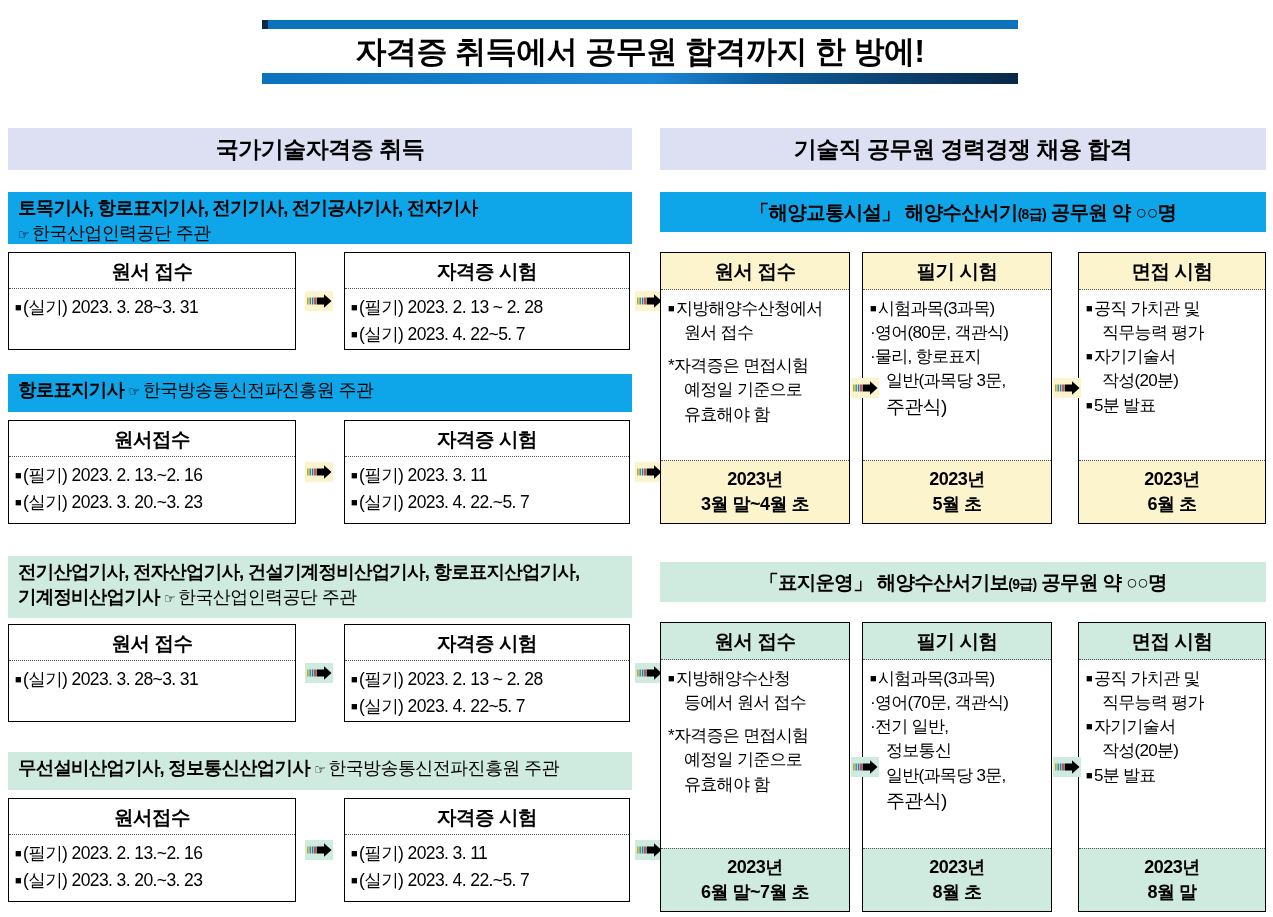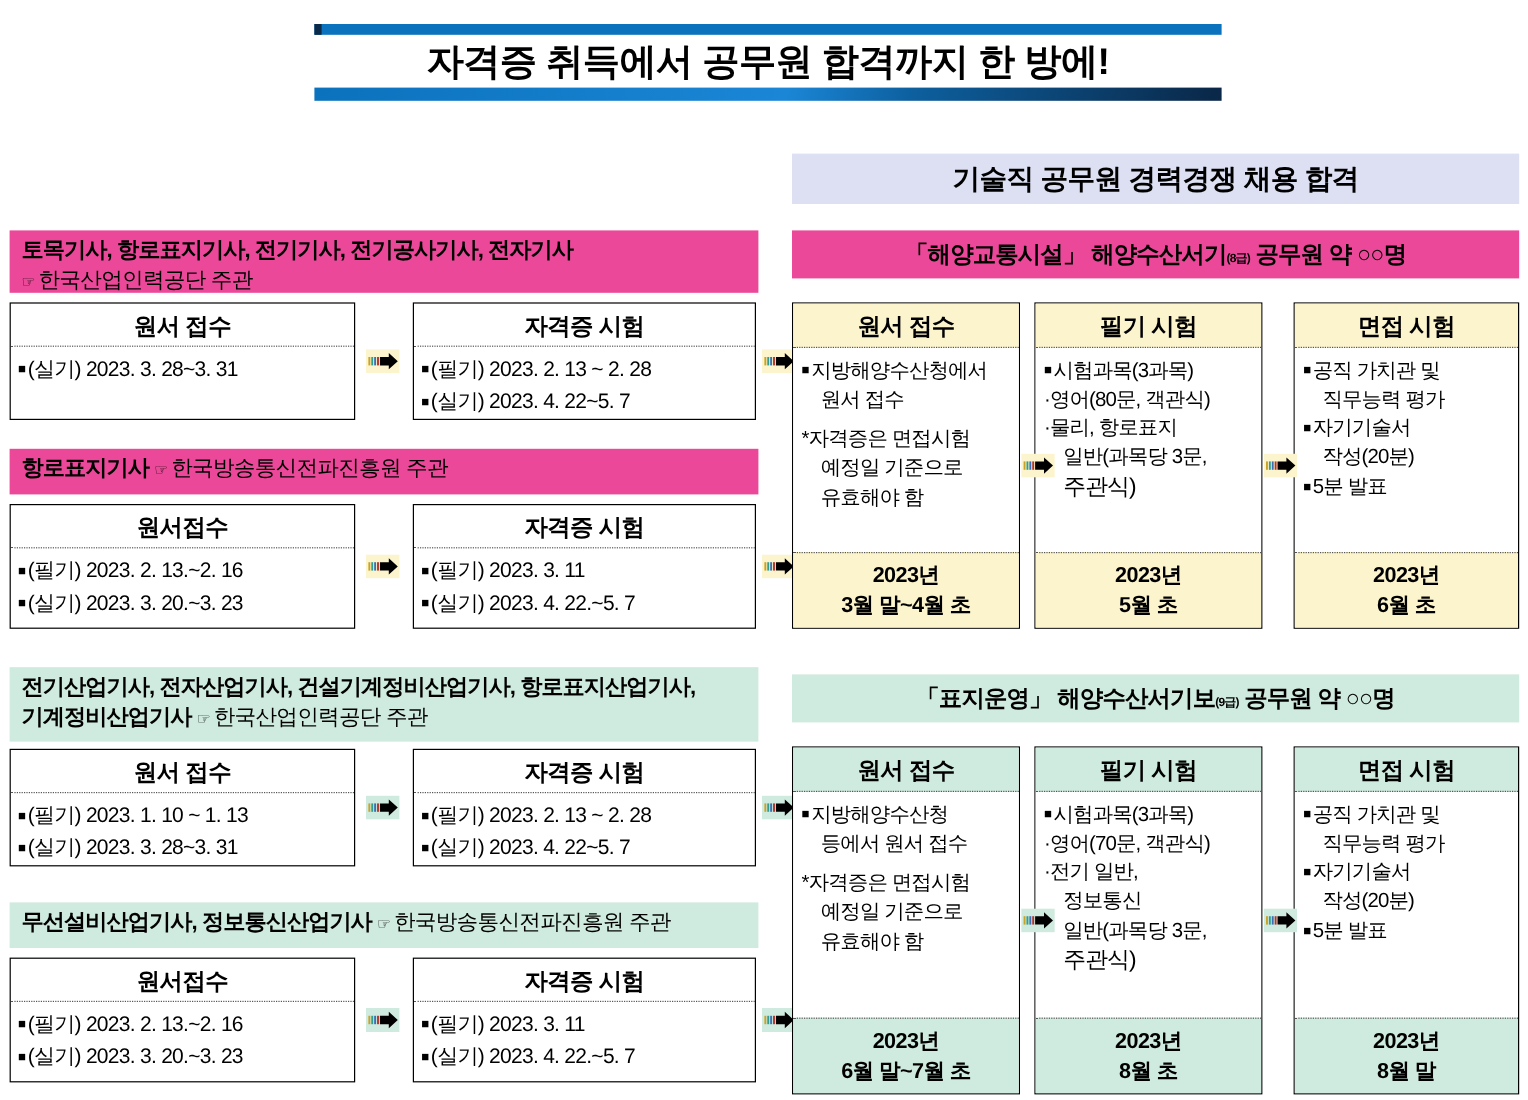--- a/index.html
+++ b/index.html
@@ -47,21 +47,21 @@
   
   .grp-banner{
     position:absolute;
     padding:4px 8px 4px 10px;
     box-sizing:border-box;
     line-height:1.35;
   }
   .grp-banner .gtitle{font-size:18.5px;font-weight:bold;letter-spacing:-0.8px;}
   .grp-banner .gsub{font-size:18px;font-weight:normal;letter-spacing:-0.6px;}
   .grp-banner .hand{font-size:13px;}
-  .bg-yellow{background:#ec4899;}
+  .bg-yellow{background:#0ea5e9;}
   .bg-green{background:#cfeade;}
 
   
   .cert-box{
     position:absolute;
     border:1.6px solid #000;
     background:#fff;
     box-sizing:border-box;
   }
   .cert-box .cb-head{
@@ -128,35 +128,36 @@
   .rgrp-banner{
     position:absolute;
     text-align:center;
     font-size:19.5px;
     font-weight:bold;
     letter-spacing:-0.7px;
     line-height:40px;
     height:40px;
     white-space:nowrap;
   }
-  .sup{font-size:10px;}
+  .sup{font-size:14px;}
 </style>
 </head>
 <body>
 
 <div class="page">
 
   <div class="title-wrap">
     <div class="title-bar-top">
         <div class="nub"></div>
       </div>
     <div class="title-text">자격증 취득에서 공무원 합격까지 한 방에!</div>
     <div class="title-bar-bot"></div>
   </div>
 
+  <div class="sec-header" id="hdr-left">국가기술자격증 취득</div>
   <div class="sec-header" id="hdr-right">기술직 공무원 경력경쟁 채용 합격</div>
 
   <div id="left-col">
       <div class="grp-banner bg-yellow" style="left: 8px; top: 192px; width: 624px; height: 52px;">
         <div class="gtitle">토목기사, 항로표지기사, 전기기사, 전기공사기사, 전자기사</div>
         <div><span class="gsub hand">☞ </span><span class="gsub">한국산업인력공단 주관</span></div>
       </div>
       <div class="cert-box" style="left: 8px; top: 252px; width: 288px; height: 98px;">
         <div class="cb-head">원서 접수</div>
         <div class="cb-body">
@@ -227,21 +228,20 @@
           <path d="M11.6 6.5 H19 V3.2 L26.5 10 L19 16.8 V13.5 H11.6 Z" fill="#000"></path>
         </svg>
       </div>
       <div class="grp-banner bg-green" style="left: 8px; top: 556px; width: 624px; height: 62px;">
         <div class="gtitle">전기산업기사,  전자산업기사,  건설기계정비산업기사,  항로표지산업기사,</div>
         <div><span class="gtitle">기계정비산업기사 </span><span class="gsub hand">☞ </span><span class="gsub">한국산업인력공단 주관</span></div>
       </div>
       <div class="cert-box" style="left: 8px; top: 624px; width: 288px; height: 98px;">
         <div class="cb-head">원서 접수</div>
         <div class="cb-body">
-          <div class="cb-line"><span class="sq">■</span><span>(필기) 2023. 1. 10 ~ 1. 13</span></div>
           <div class="cb-line"><span class="sq">■</span><span>(실기) 2023. 3. 28~3. 31</span></div>
         </div>
       </div>
       <div class="cert-box" style="left: 344px; top: 624px; width: 286px; height: 98px;">
         <div class="cb-head">자격증 시험</div>
         <div class="cb-body">
           <div class="cb-line"><span class="sq">■</span><span>(필기) 2023. 2. 13 ~ 2. 28</span></div>
           <div class="cb-line"><span class="sq">■</span><span>(실기) 2023. 4. 22~5. 7</span></div>
         </div>
       </div>

